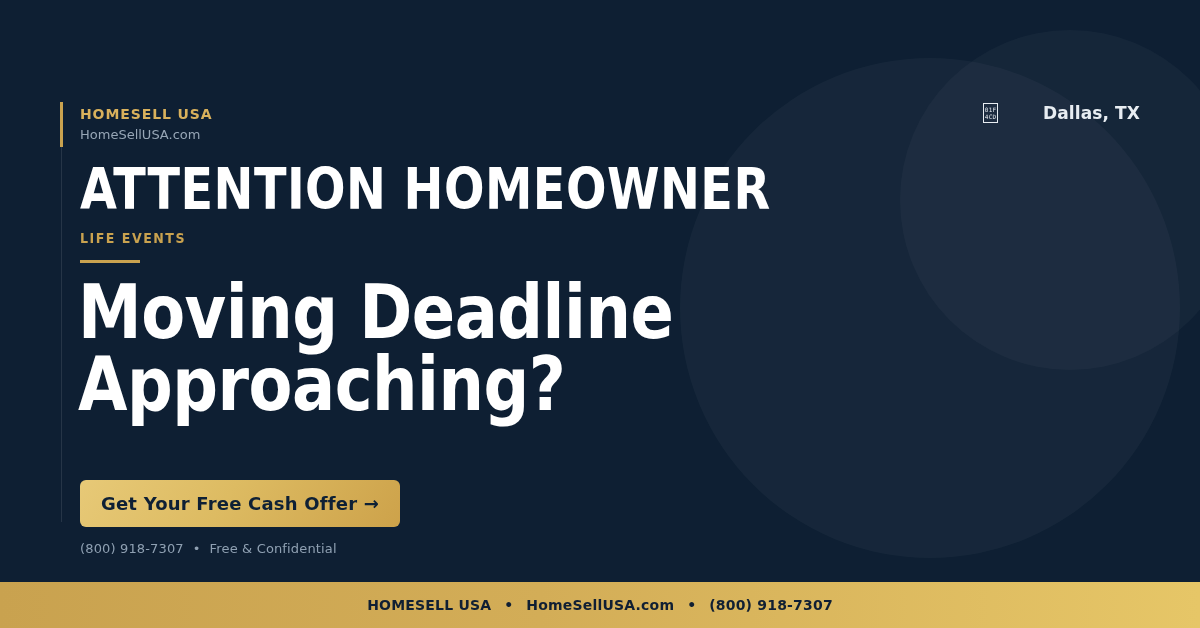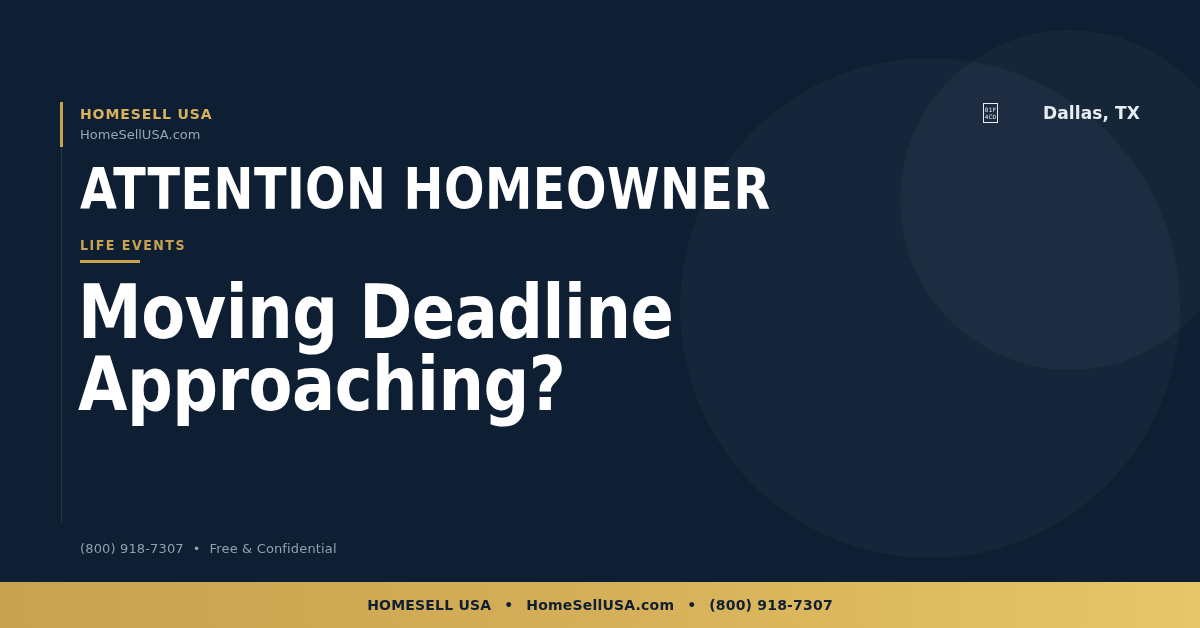--- a/index.html
+++ b/index.html
@@ -141,21 +141,21 @@
     letter-spacing: 0.5px;
     line-height: 60px;
     white-space: nowrap;
     transform: scaleX(0.93);
     transform-origin: left center;
   }
 
   .eyebrow {
     position: absolute;
     left: 80px;
-    top: 237px;
+    top: 230px;
     font-family: "Liberation Sans Narrow", "DejaVu Sans Condensed", "Liberation Sans", sans-serif;
     font-size: 14px;
     font-weight: bold;
     color: #c9a24f;
     letter-spacing: 1.5px;
     line-height: 17px;
   }
   .eyebrow-rule {
     position: absolute;
     left: 80px;
@@ -288,20 +288,21 @@
 
     <div class="eyebrow">LIFE EVENTS</div>
     <div class="eyebrow-rule"></div>
 
     <div class="headline">
       <span class="headline-line">Moving Deadline</span>
       <span class="headline-line">Approaching?</span>
     </div>
 
 
+    <button class="cta">Get Your Free Cash Offer →</button>
 
     <div class="reassure">
       <span>(800) 918-7307</span>
       <span class="dot">•</span>
       <span>Free &amp; Confidential</span>
     </div>
 
   </div>
 
   <div class="footer-bar">

